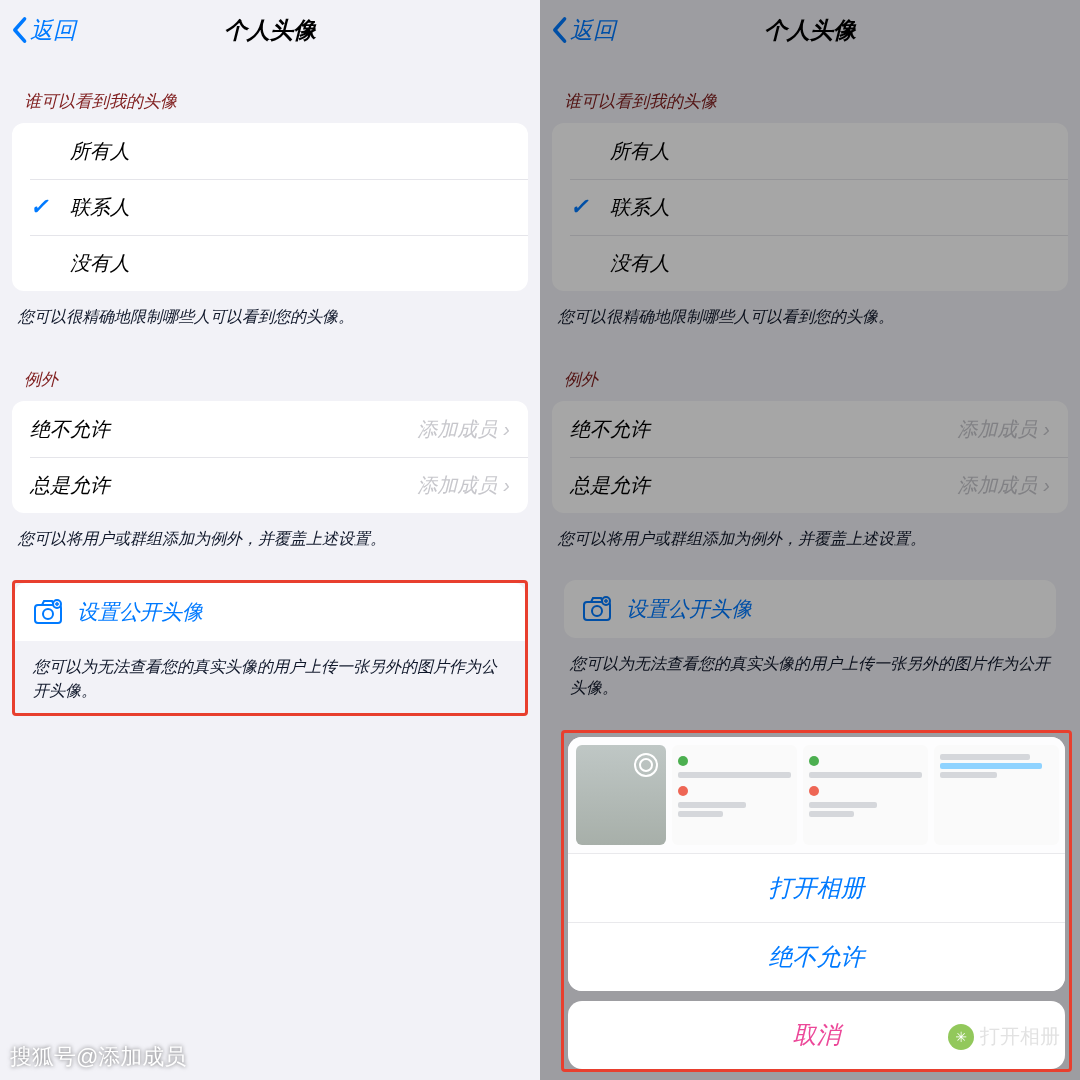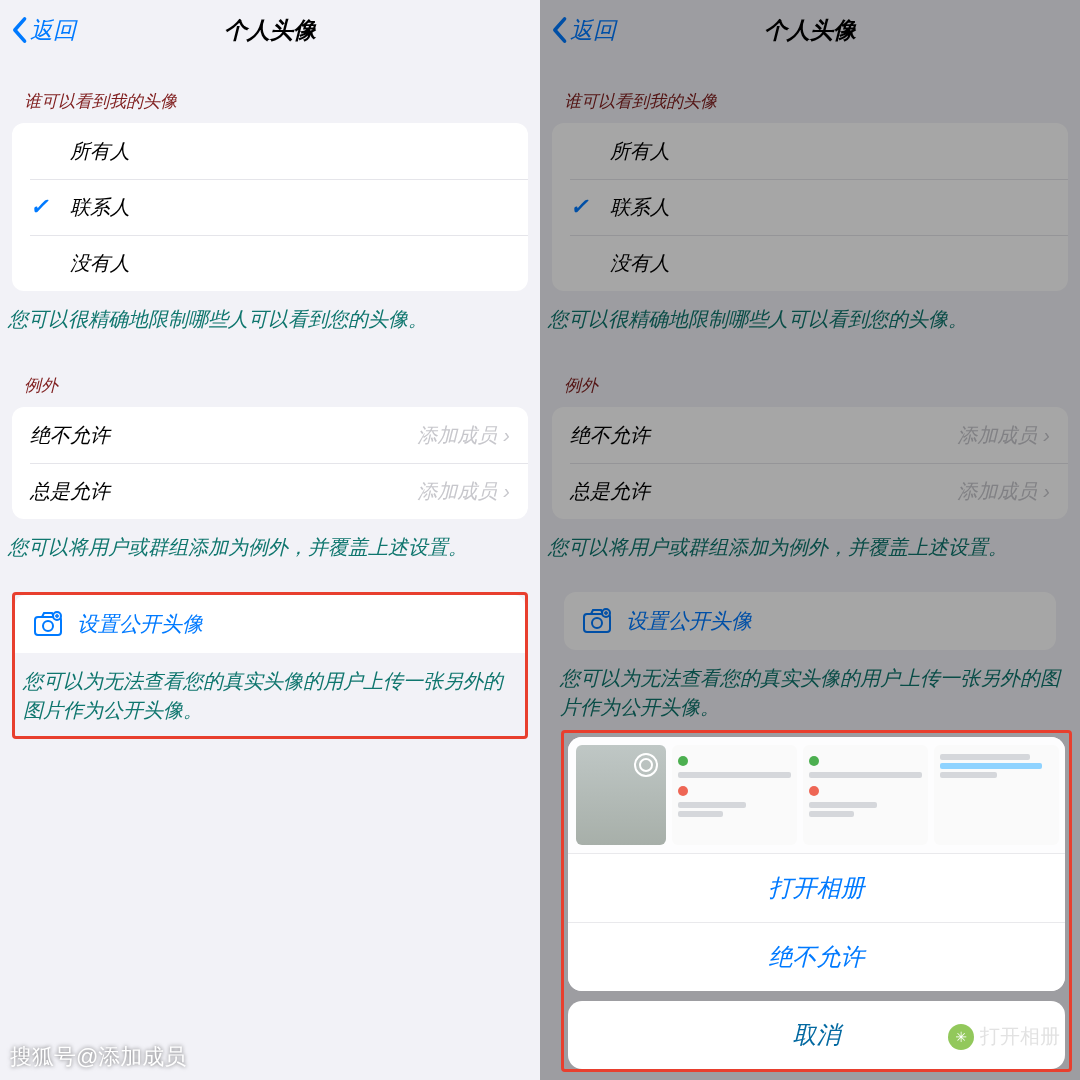--- a/index.html
+++ b/index.html
@@ -90,23 +90,23 @@
   .row.exc .label { flex: 1; }
   .row .value {
     color: #c7c7cc;
     font-size: 20px;
     margin-right: 6px;
   }
   .chev {
     color: #c7c7cc;
   }
   .footer-text {
-    padding: 14px 8px 10px;
-    color: #0f766e;
-    font-size: 20px;
+    padding: 14px 18px 10px;
+    color: #0f172a;
+    font-size: 16px;
     line-height: 1.45;
   }
   .action-row {
     display: flex;
     align-items: center;
     min-height: 58px;
     padding: 12px 18px;
     color: #007aff;
     font-size: 21px;
   }
@@ -171,21 +171,21 @@
     color: #007aff;
     font-size: 24px;
     padding: 18px 0;
     background: #fff;
     border-top: 1px solid #e9e9ec;
   }
   .cancel {
     background: #fff;
     border-radius: 14px;
     text-align: center;
-    color: #0369a1;
+    color: #ec4899;
     font-size: 24px;
     font-weight: 500;
     padding: 18px 0;
     margin-top: 4px;
   }
   
   .wm-left {
     position: absolute;
     left: 10px; bottom: 8px;
     color: #fff;

